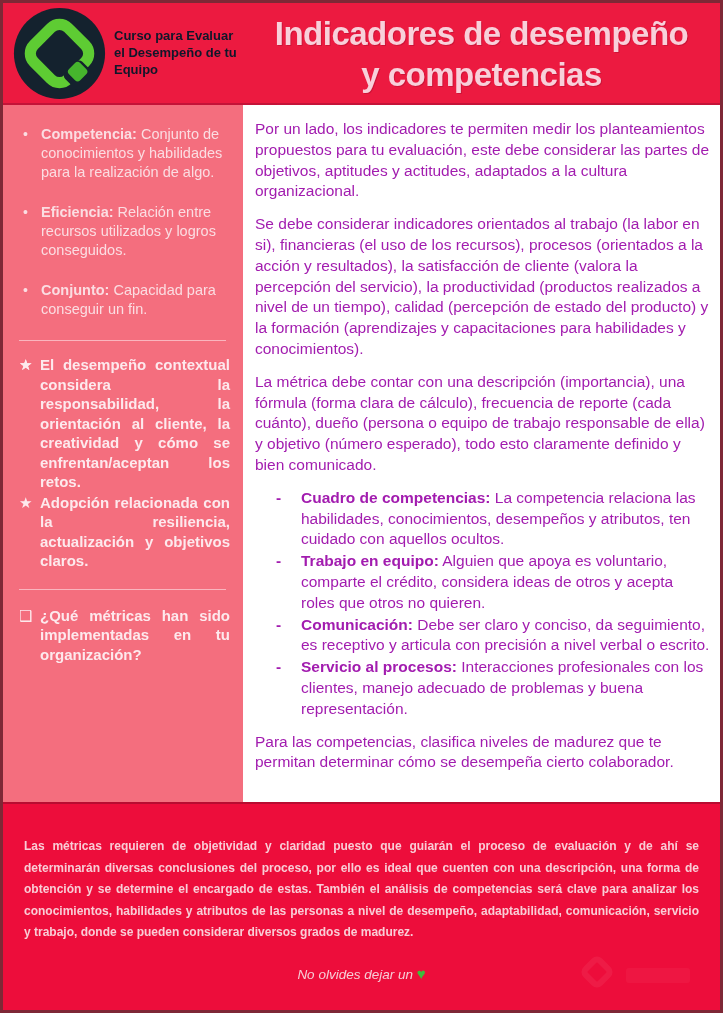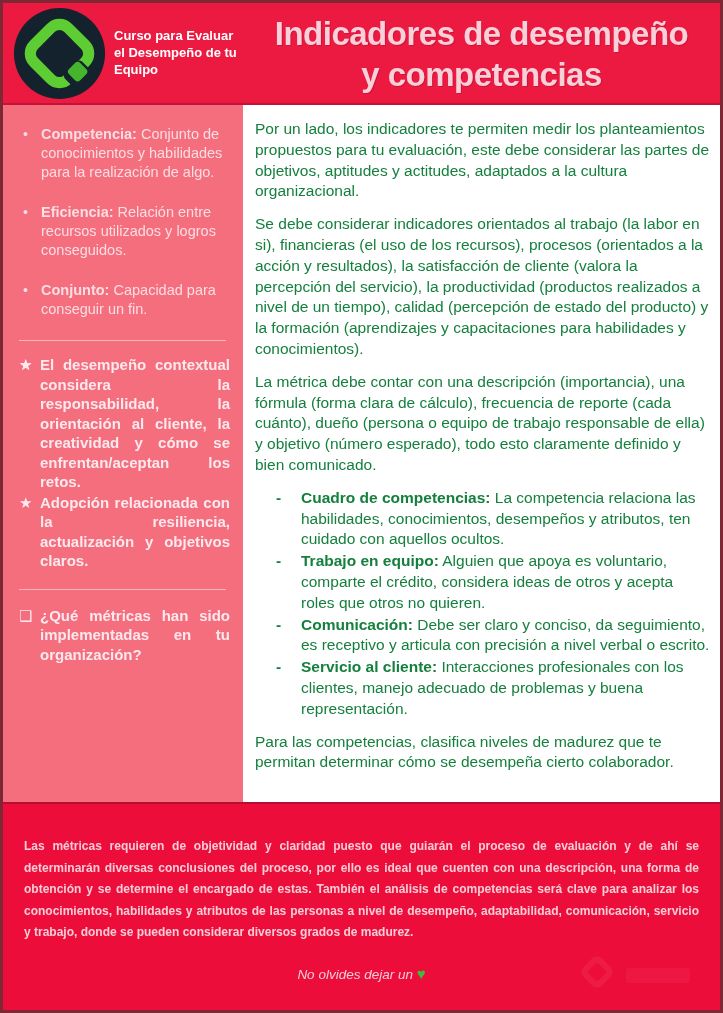--- a/index.html
+++ b/index.html
@@ -19,21 +19,21 @@
   .header {
     height: 102px; flex: 0 0 102px;
     background: #ec1a40;
     border-bottom: 2px solid #c41338;
     display: flex; align-items: flex-start;
     position: relative;
   }
   .logo-badge { width: 93px; height: 93px; margin: 4px 0 0 10px; flex: 0 0 auto; }
   .logo-text {
     width: 132px; margin: 24px 0 0 8px;
-    color: #ffffff; font-size: 13px; font-weight: bold; line-height: 17px;
+    color: #0f172a; font-size: 13px; font-weight: bold; line-height: 17px;
   }
   .title-block {
     position: absolute; right: 10px; top: 10px; left: 250px;
     text-align: center;
     color: #f8d0da; font-size: 33px; font-weight: bold; line-height: 41px;
     text-shadow: 1px 1px 0 rgba(150,10,40,.35);
     letter-spacing: -0.5px;
   }
 
   
@@ -67,21 +67,21 @@
   }
   .star-item .marker, .q-item .marker { position: absolute; left: 0; top: 0; font-weight: normal; }
   .star-item { margin-bottom: 1px; }
   .q-item { margin-bottom: 22px; }
   .q-list { margin-top: 16px; }
 
   
   .content {
     flex: 1; background: #ffffff;
     padding: 14px 9px 0 12px;
-    color: #15803d;
+    color: #a21caf;
     font-size: 15.5px; line-height: 20.8px;
   }
   .content p { margin-bottom: 12px; }
   .dash-list { list-style: none; margin: 2px 0 12px 0; padding-left: 46px; }
   .dash-list li { position: relative; margin-bottom: 1px; }
   .dash-list .marker { position: absolute; left: -25px; font-weight: bold; }
   .comp-term { font-weight: bold; }
 
   
   .band {
@@ -196,21 +196,21 @@
           <span class="comp-term">Trabajo en equipo:</span>
           <span>Alguien que apoya es voluntario, comparte el crédito, considera ideas de otros y acepta roles que otros no quieren.</span>
         </li>
         <li>
           <span class="marker">-</span>
           <span class="comp-term">Comunicación:</span>
           <span>Debe ser claro y conciso, da seguimiento, es receptivo y articula con precisión a nivel verbal o escrito.</span>
         </li>
         <li>
           <span class="marker">-</span>
-          <span class="comp-term">Servicio al cliente:</span>
+          <span class="comp-term">Servicio al procesos:</span>
           <span>Interacciones profesionales con los clientes, manejo adecuado de problemas y buena representación.</span>
         </li>
       </ul>
 
       <p>Para las competencias, clasifica niveles de madurez que te permitan determinar cómo se desempeña cierto colaborador.</p>
     </main>
   </div>
 
   <section class="band">
     <p class="band-text">Las métricas requieren de objetividad y claridad puesto que guiarán el proceso de evaluación y de ahí se determinarán diversas conclusiones del proceso, por ello es ideal que cuenten con una descripción, una forma de obtención y se determine el encargado de estas. También el análisis de competencias será clave para analizar los conocimientos, habilidades y atributos de las personas a nivel de desempeño, adaptabilidad, comunicación, servicio y trabajo, donde se pueden considerar diversos grados de madurez.</p>

